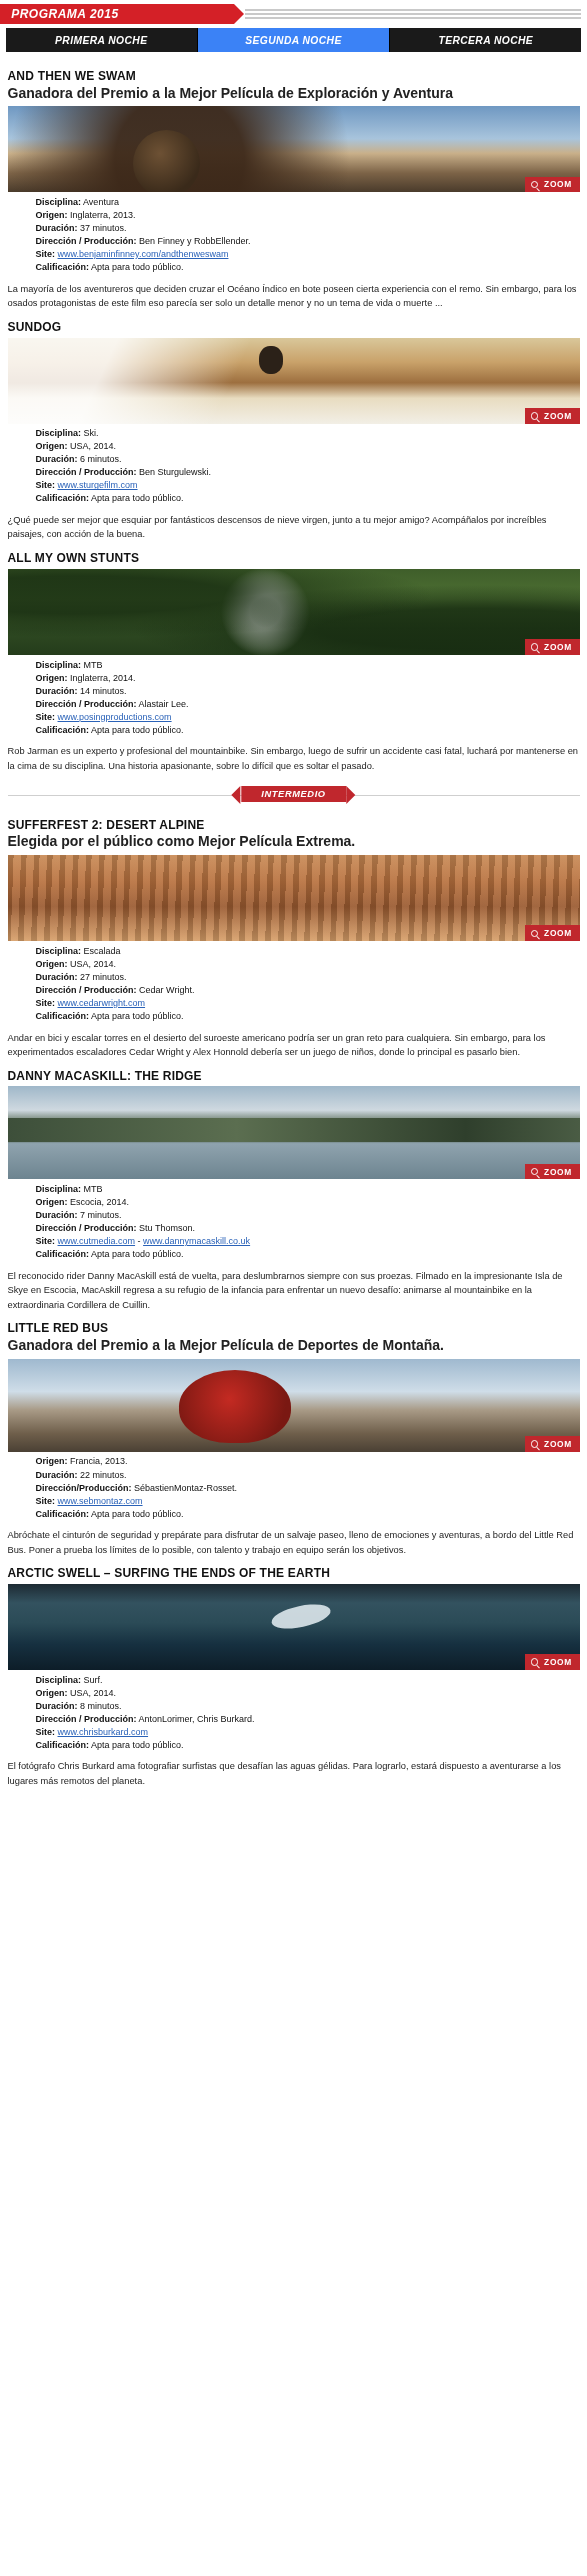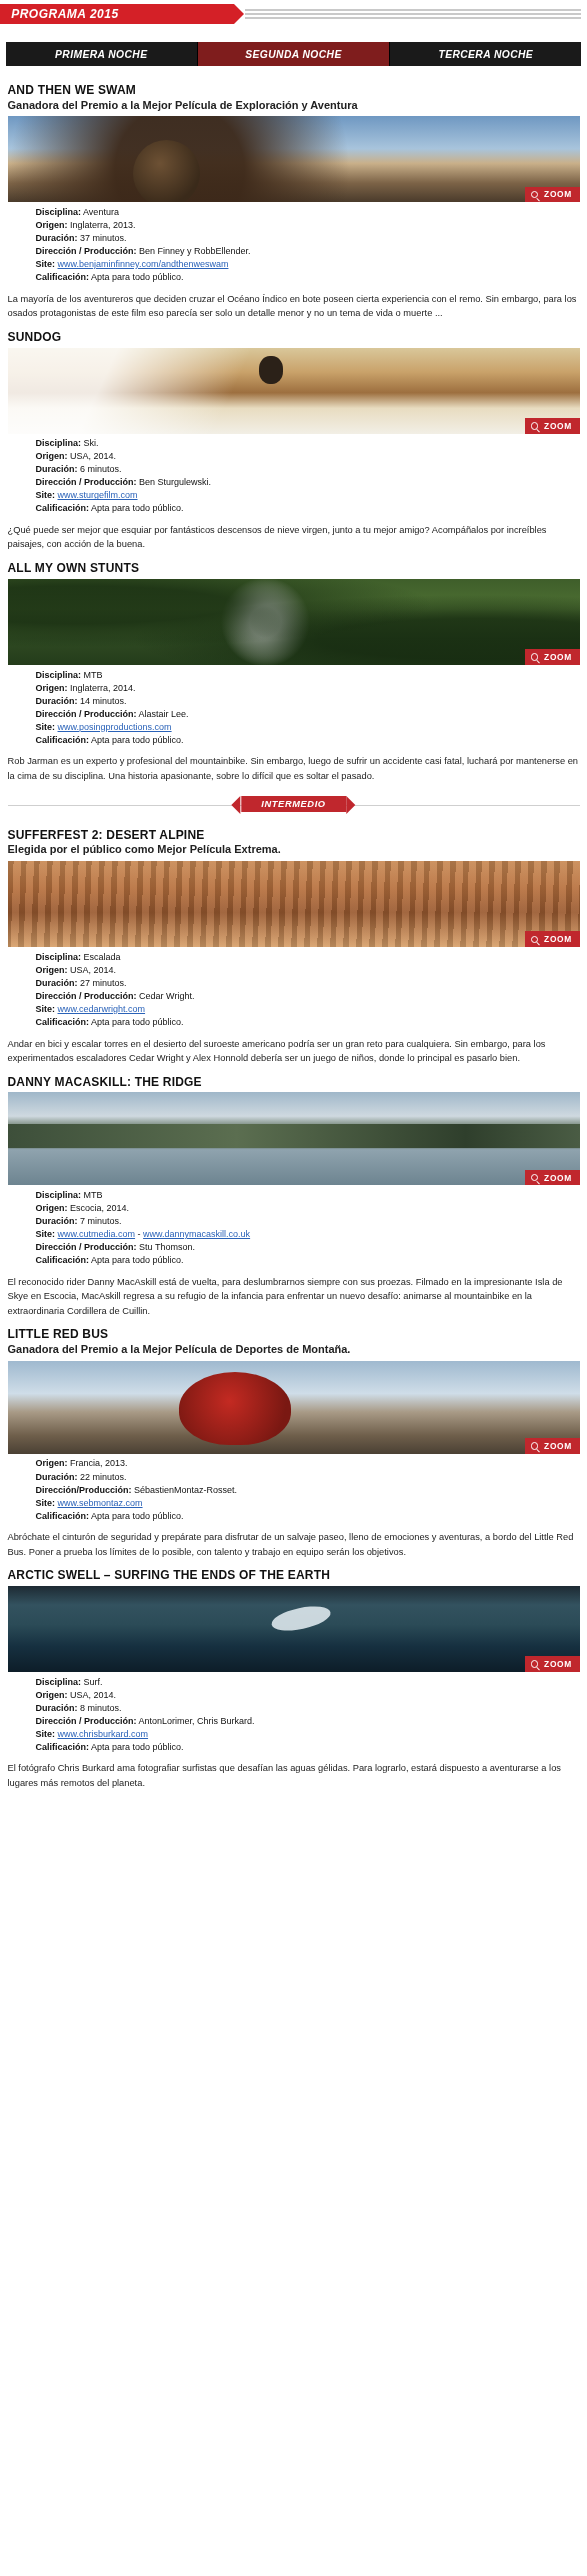--- a/index.html
+++ b/index.html
@@ -14,21 +14,21 @@
     min-height: 2576px;
     margin: 0 auto;
     background: #ffffff;
     position: relative;
     padding: 0 0 7.5px 0;
   }
 
   
   .banner {
     position: relative;
-    height: 42px;
+    height: 28px;
     background: #ffffff;
     overflow: hidden;
     padding-left: 16px;
   }
   .banner-red {
     position: absolute;
     left: 0; top: 3.7px;
     width: 234px; height: 20.5px;
     background: #d42027;
   }
@@ -78,35 +78,35 @@
     color: #ffffff;
     font-size: 10.3px;
     font-weight: bold;
     font-style: italic;
     letter-spacing: 0.4px;
     background: #1a1a1a;
     cursor: pointer;
     border-right: 0.9px solid #000;
   }
   .tab:last-child { border-right: none; }
-  .tab.active { background: #7f1d1d; }
+  .tab.active { background: #3b82f6; }
 
   
   .content { padding: 7.5px 7.5px 0 7.5px; }
 
   .film { margin-bottom: 3.7px; }
   .film-title {
     font-size: 12px;
     font-weight: bold;
     color: #111;
     margin: 9.3px 0 1.9px 0;
     letter-spacing: 0.2px;
   }
   .film-award {
-    font-size: 11px;
+    font-size: 14px;
     font-weight: bold;
     color: #222;
     margin: 0 0 5.6px 0;
   }
 
   
   .photo {
     position: relative;
     width: 100%;
     height: 67px;
@@ -393,25 +393,25 @@
       <div class="photo xtall img-ridge">
         <div class="zoom-btn">
           <span class="mag"></span>
           <span>ZOOM</span>
         </div>
       </div>
       <div class="meta">
         <div><b>Disciplina:</b> <span>MTB</span></div>
         <div><b>Origen:</b> <span>Escocia, 2014.</span></div>
         <div><b>Duración:</b> <span>7 minutos.</span></div>
+        <div><b>Dirección / Producción:</b> <span>Stu Thomson.</span></div>
         <div><b>Site:</b>
           <a href="#">www.cutmedia.com</a> -
           <a href="#">www.dannymacaskill.co.uk</a>
         </div>
-        <div><b>Dirección / Producción:</b> <span>Stu Thomson.</span></div>
         <div><b>Calificación:</b> <span>Apta para todo público.</span></div>
       </div>
       <div class="desc">El reconocido rider Danny MacAskill está de vuelta, para deslumbrarnos siempre con sus proezas. Filmado en la impresionante Isla de Skye en Escocia, MacAskill regresa a su refugio de la infancia para enfrentar un nuevo desafío: animarse al mountainbike en la extraordinaria Cordillera de Cuillin.</div>
     </div>
 
     <div class="film">
       <div class="film-title">LITTLE RED BUS</div>
       <div class="film-award">Ganadora del Premio a la Mejor Película de Deportes de Montaña.</div>
       <div class="photo xtall img-bus">
         <div class="zoom-btn">

